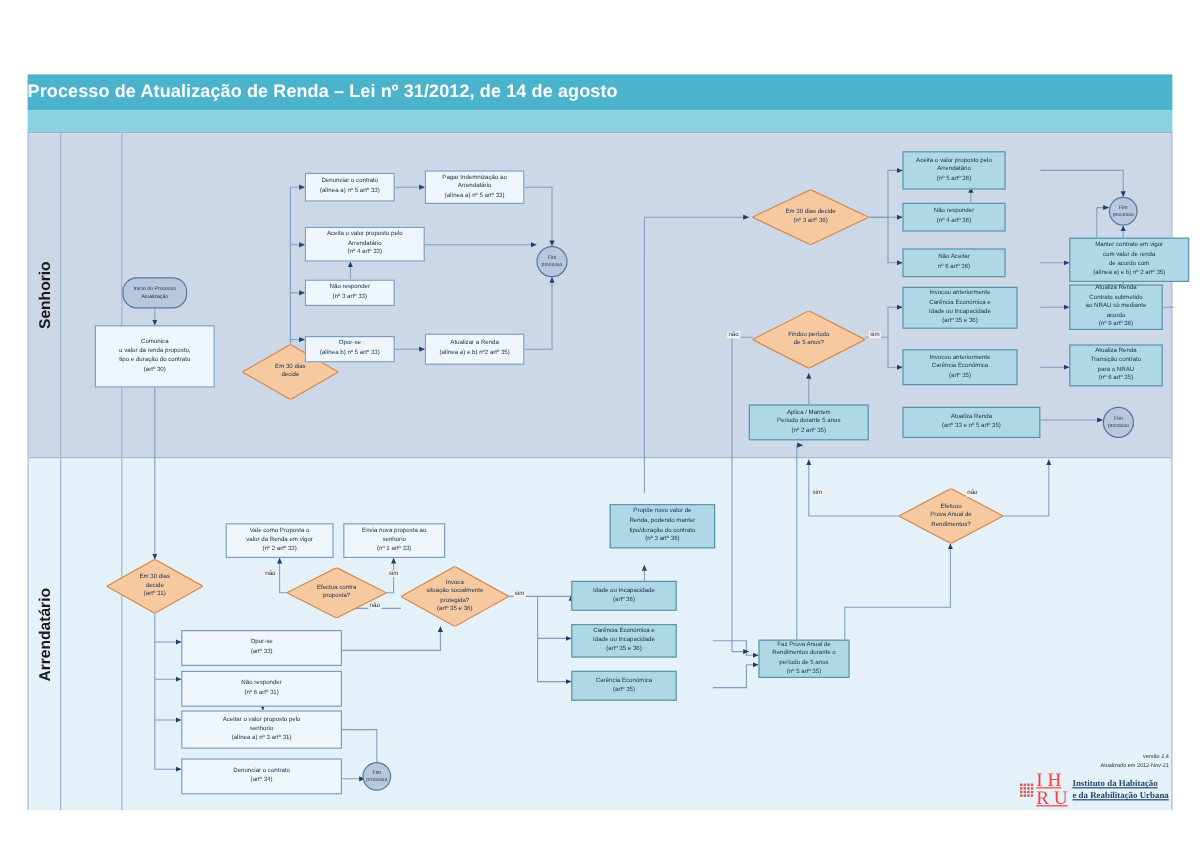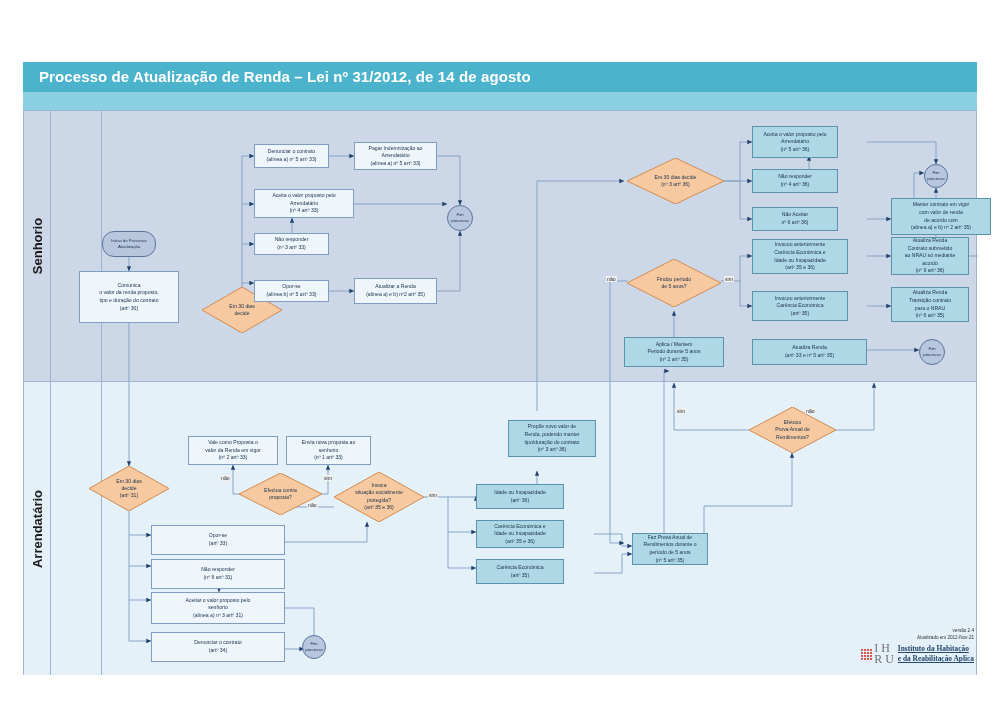--- a/index.html
+++ b/index.html
@@ -18,21 +18,21 @@
   
   #title-bar {
     position: absolute;
     left: 23px; top: 62px;
     width: 954px; height: 30px;
     background: #4cb3cc;
     color: #ffffff;
     font-size: 15px;
     font-weight: bold;
     line-height: 30px;
-    padding-left: 16px;
+    padding-left: 0;
     box-sizing: border-box;
     letter-spacing: 0.1px;
   }
   #subtitle-bar {
     position: absolute;
     left: 23px; top: 92px;
     width: 954px; height: 18px;
     background: #8ad2e2;
     border-bottom: 1px solid #3f8fa6;
   }
@@ -164,23 +164,24 @@
   }
   #logo-mark {
     display: flex;
     align-items: center;
     gap: 2px;
   }
   .dotgrid { display: grid; grid-template-columns: repeat(4, 2px); gap: 1px; }
   .dotgrid i { display:block; width:2px; height:2px; background:#d9534f; }
   #logo-ihru {
     font-family: "Liberation Serif", serif;
-    font-size: 12px;
-    color: #737373;
+    font-size: 16px;
+    color: #ef4444;
     line-height: 0.95;
+    text-decoration: underline;
   }
   #logo-text {
     font-size: 7.4px;
     font-weight: bold;
     color: #24476b;
     line-height: 1.35;
     font-family: "Liberation Serif", serif;
     text-decoration: underline;
   }
 </style>
@@ -597,17 +598,17 @@
           <i></i>
           <i></i>
       </div>
       <div id="logo-ihru">
         <div>I H</div>
         <div>R U</div>
       </div>
     </div>
     <div id="logo-text">
       <div>Instituto da Habitação</div>
-      <div>e da Reabilitação Aplica</div>
+      <div>e da Reabilitação Urbana</div>
     </div>
   </div>
 
 </div>
 
 </body></html>

